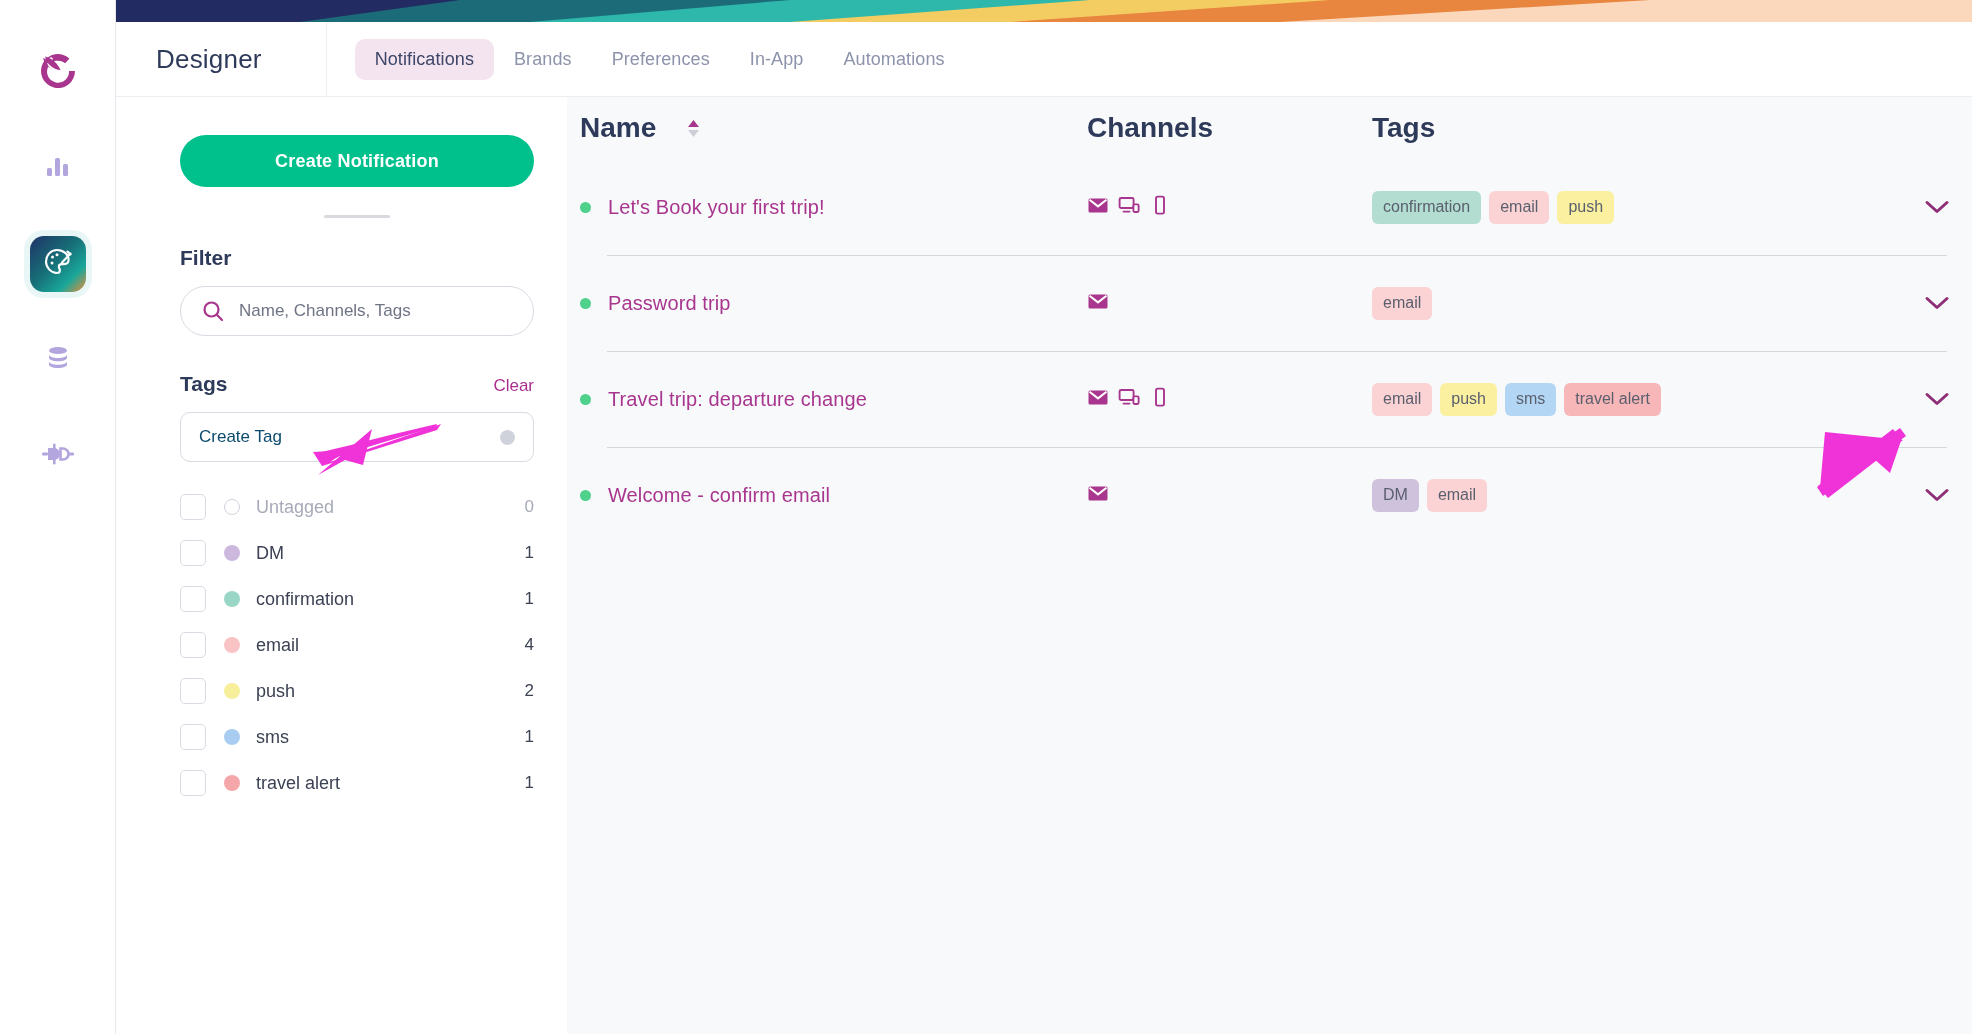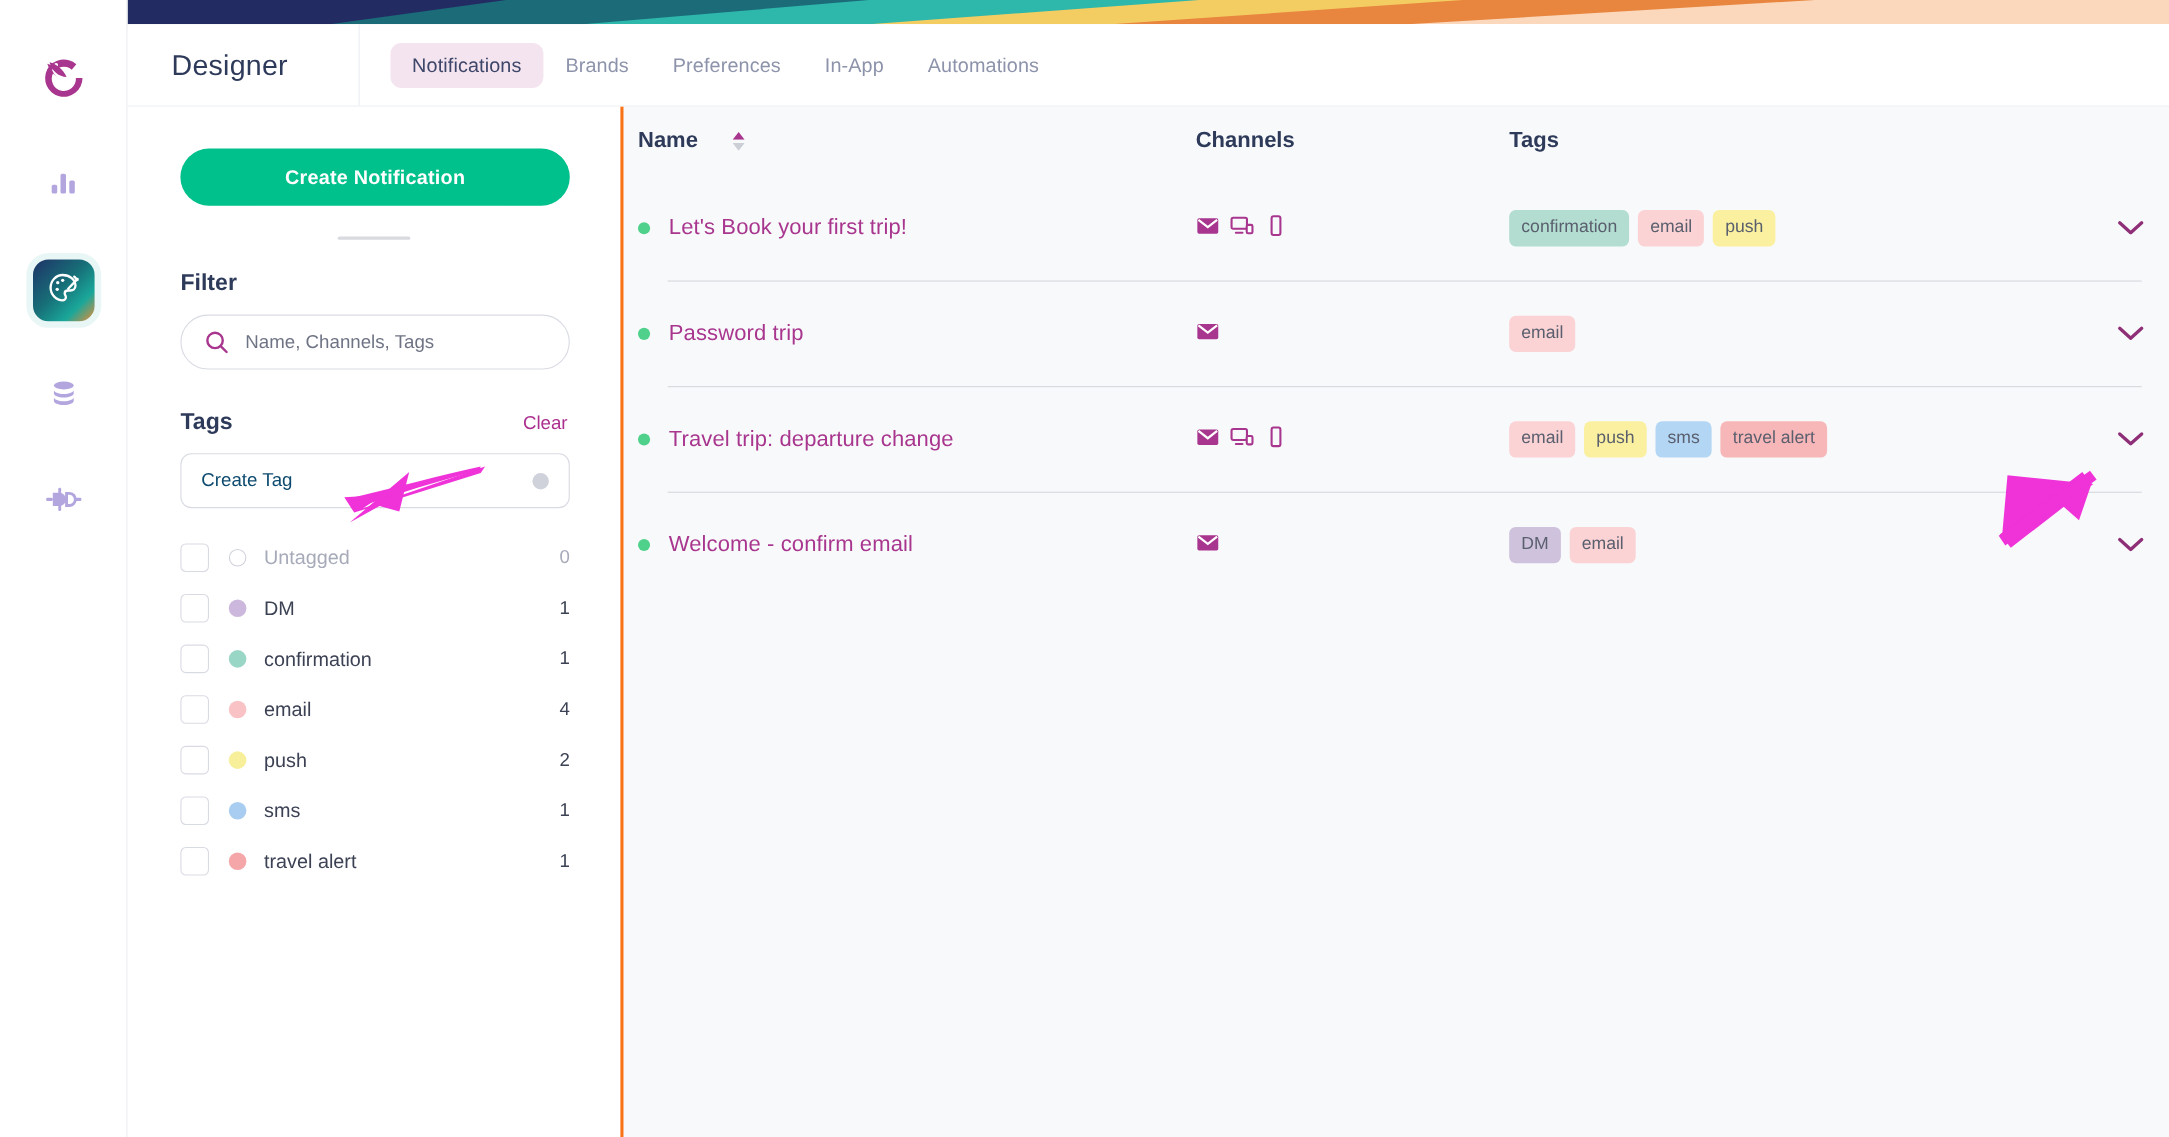--- a/index.html
+++ b/index.html
@@ -46,22 +46,22 @@
   }
   .tabs { display: flex; align-items: center; margin-left: 64px; height: 100%; border-left: 1px solid #eceef3; padding-left: 28px; }
   .tab {
     font-size: 18px; color: #8d93ab; padding: 10px 20px; border-radius: 10px;
     cursor: pointer; white-space: nowrap; letter-spacing: .1px;
   }
   .tab.active { background: #f3e4ef; color: #3d4668; }
 
   
   .panel {
-    position: absolute; left: 116px; top: 97px; width: 451px; height: 937px;
-    background: #ffffff; border-right: 3px solid #f97316;
+    position: absolute; left: 132px; top: 97px; width: 451px; height: 937px;
+    background: #ffffff; border-right: 1px solid #f97316;
     padding: 0 48px;
   }
   .btn-create {
     margin-top: 38px; width: 354px; height: 52px; border: none; border-radius: 26px;
     background: #00c08b; color: #ffffff; font-size: 18px; font-weight: bold;
     font-family: "Liberation Sans", sans-serif; cursor: pointer; letter-spacing: .2px;
   }
   .mini-divider { width: 66px; height: 3px; background: #d8dae0; border-radius: 2px; margin: 28px auto 0; }
   .section-h { font-size: 21px; color: #2e3a59; font-weight: bold; margin-top: 28px; }
   .section-h-row { display: flex; align-items: baseline; justify-content: space-between; margin-top: 36px; }
@@ -85,21 +85,21 @@
   .tagname.muted { color: #a7abb9; }
   .tagcount { font-size: 17px; color: #3c4254; }
   .tagcount.muted { color: #a7abb9; }
 
   
   .main {
     position: absolute; left: 567px; top: 97px; width: 1405px; height: 937px;
     background: #f8f9fb;
   }
   .thead { display: flex; align-items: center; height: 62px; padding: 0 0 0 13px; }
-  .th { font-size: 20px; color: #2e3a59; font-weight: bold; display: flex; align-items: center; gap: 24px; }
+  .th { font-size: 28px; color: #2e3a59; font-weight: bold; display: flex; align-items: center; gap: 24px; }
   .th.name { width: 507px; }
   .th.channels { width: 285px; }
   .th.tags { flex: 1; }
   .sorter { display: inline-flex; flex-direction: column; margin-left: 8px; gap: 3px; }
   .rows { padding-left: 13px; }
   .row { position: relative; height: 96px; display: flex; align-items: center; }
   .row + .row::before {
     content: ""; position: absolute; left: 27px; right: 25px; top: 0; height: 1px; background: #d6d8de;
   }
   .cell-name { width: 507px; display: flex; align-items: center; }

